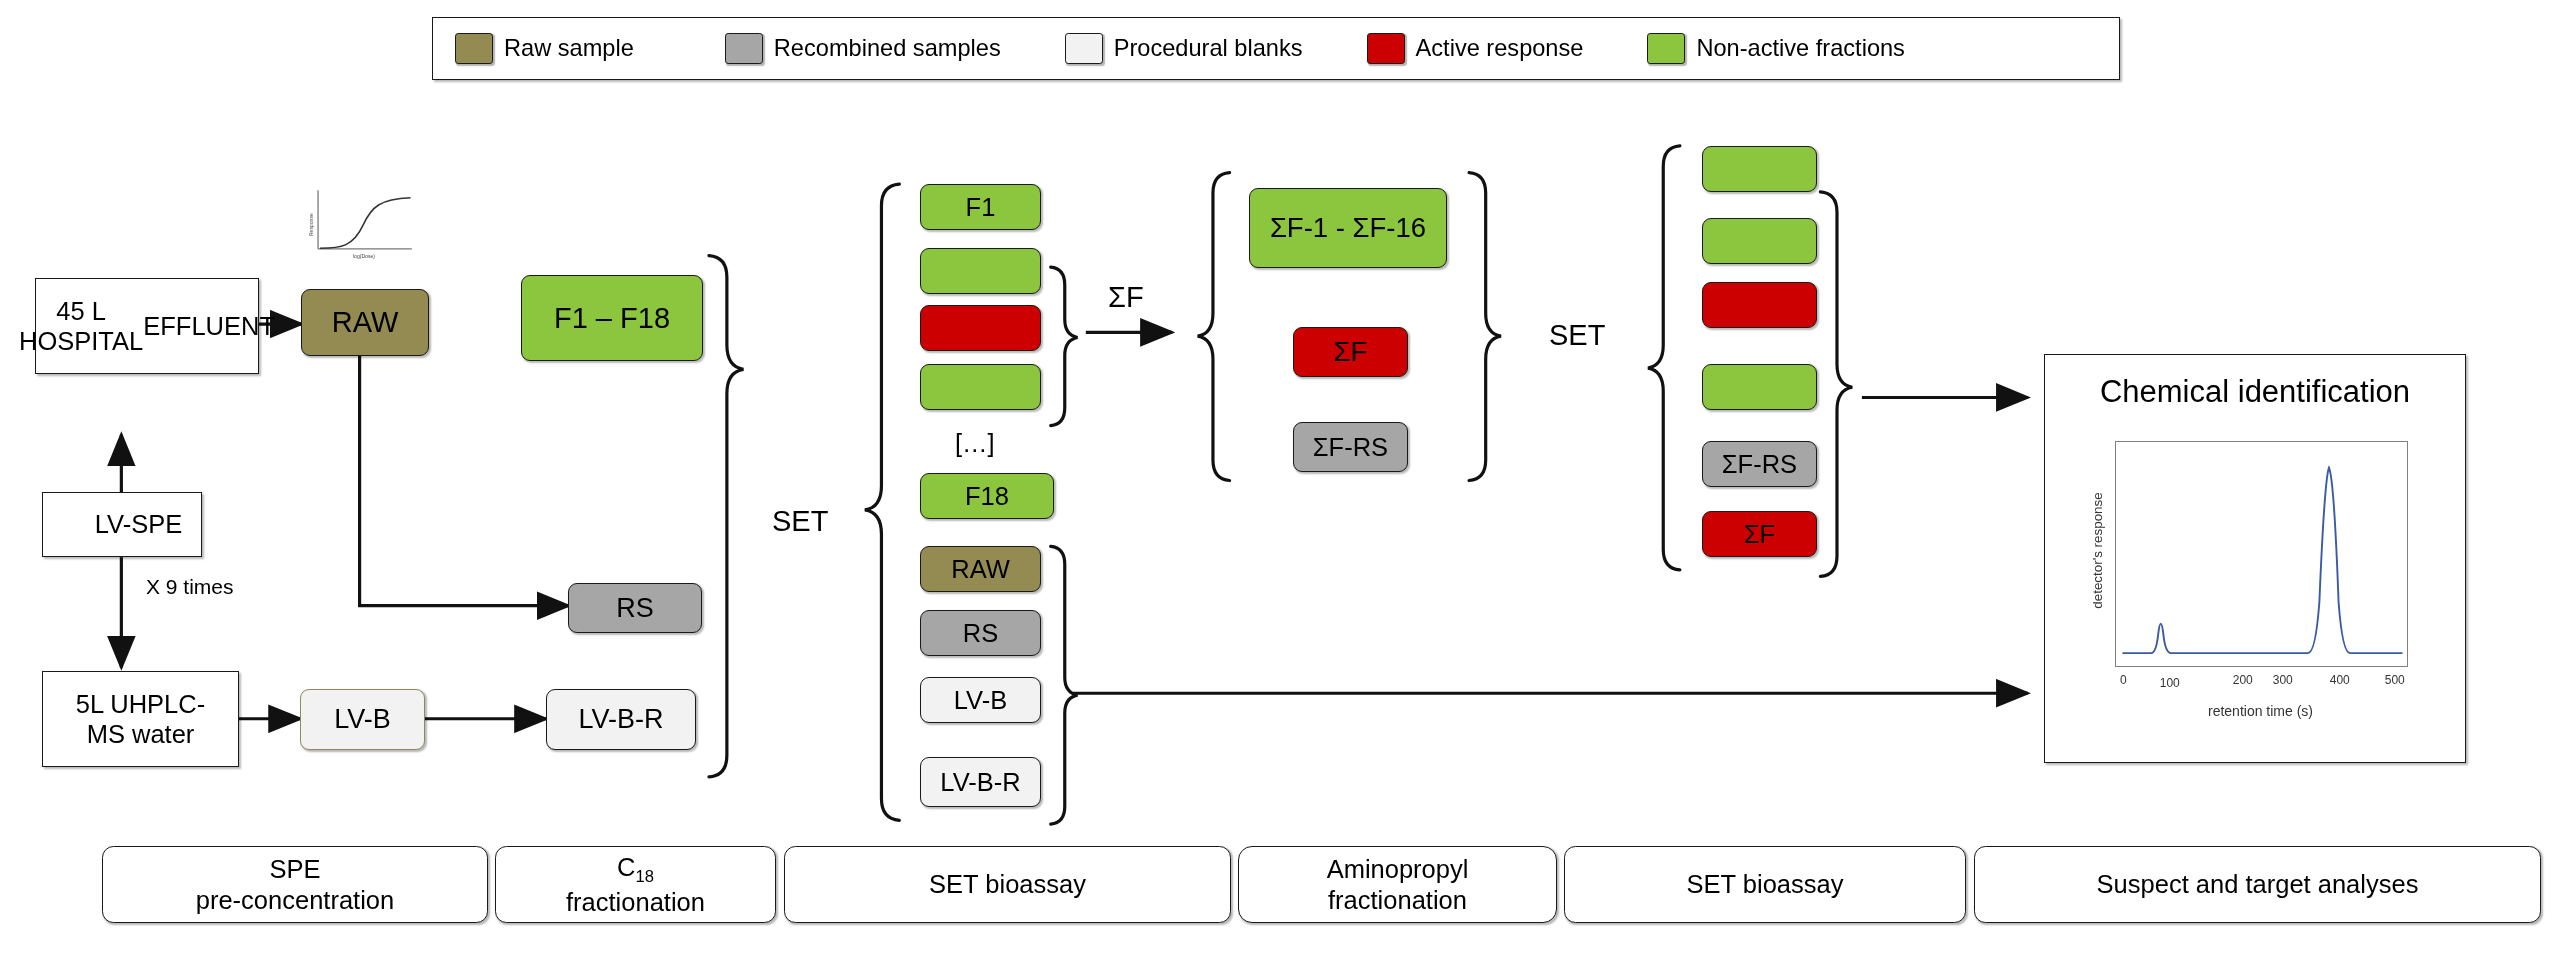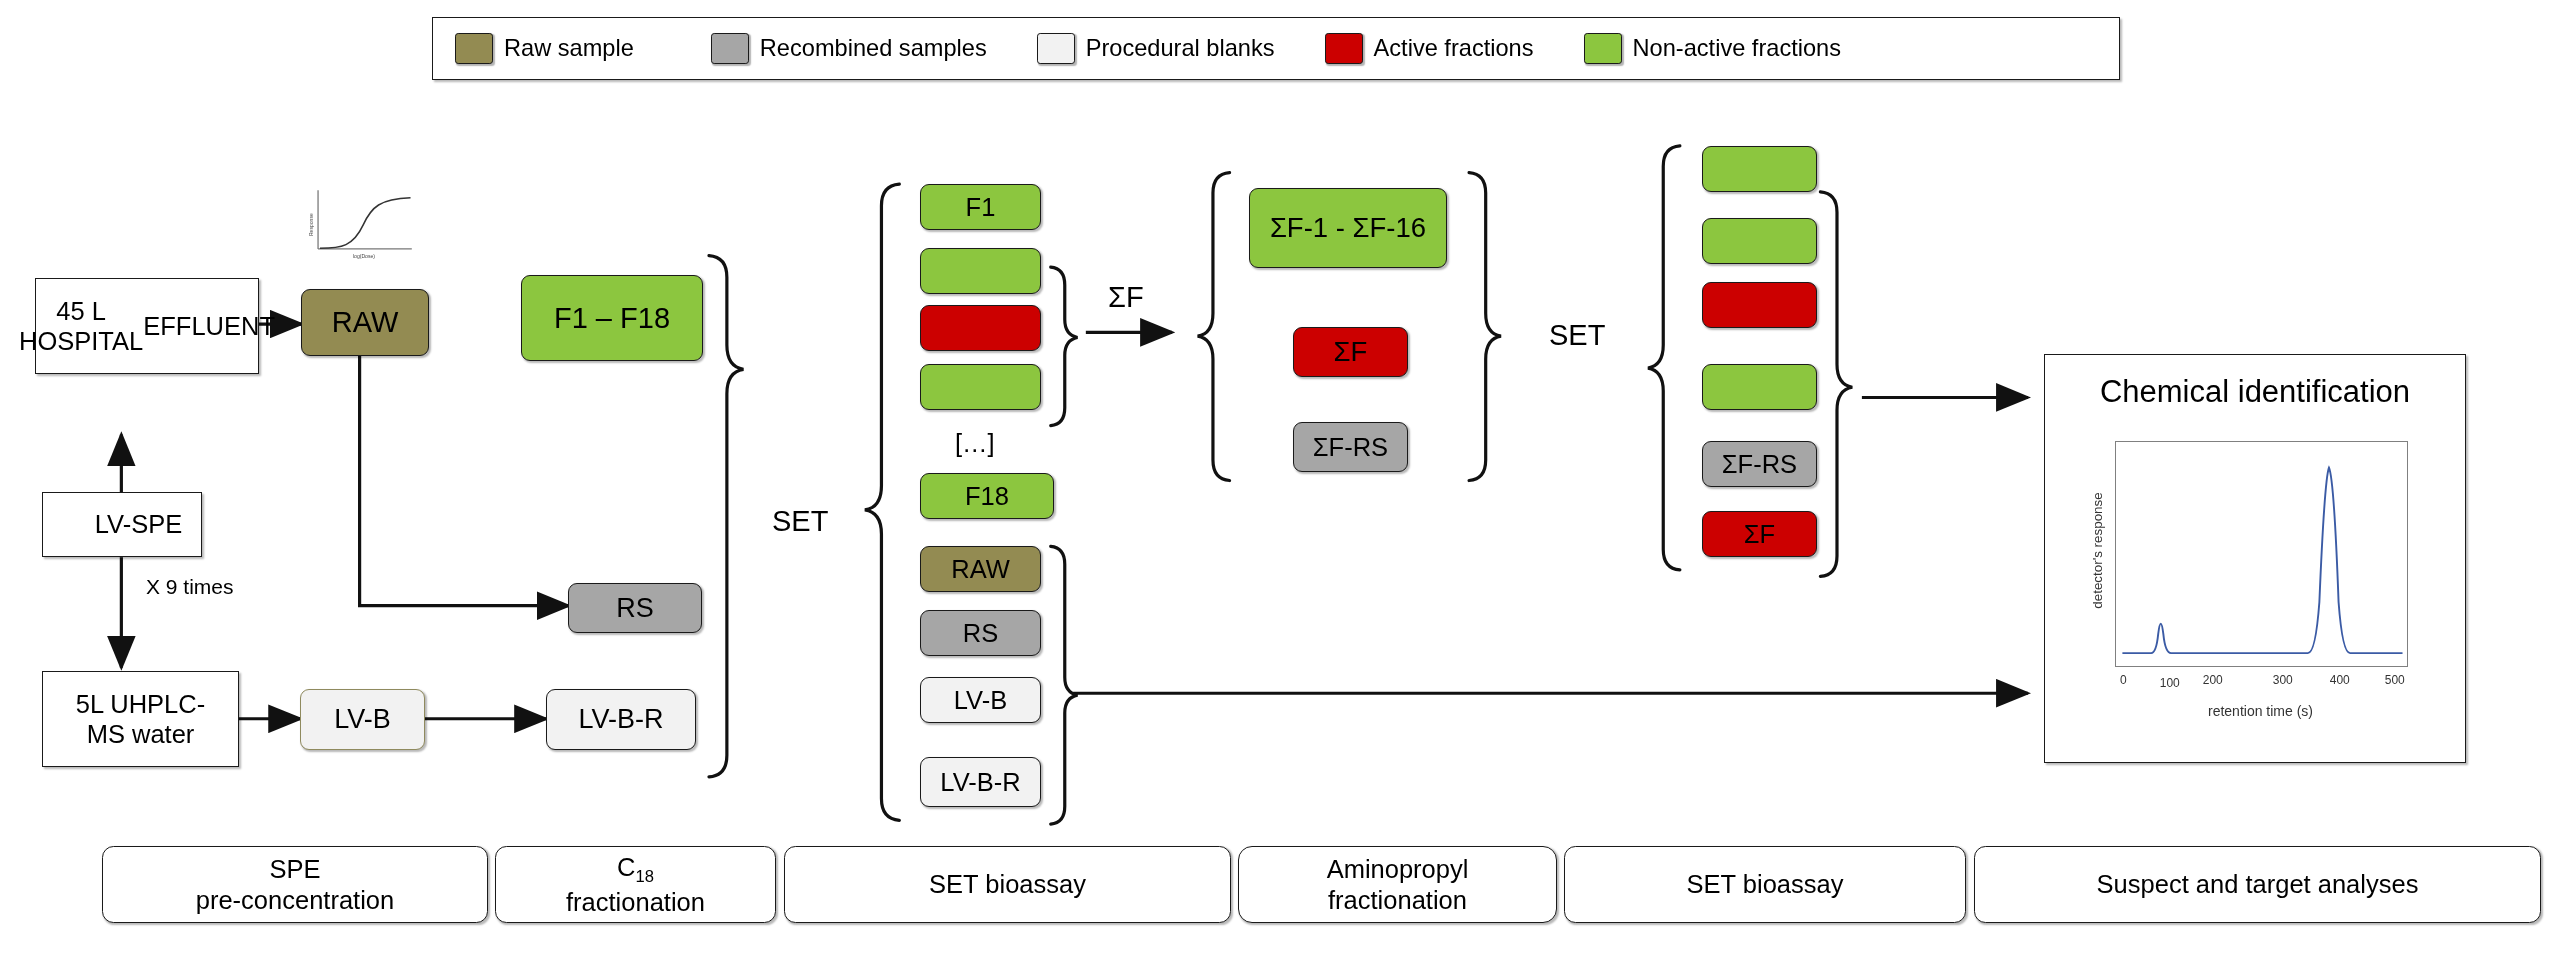--- a/index.html
+++ b/index.html
@@ -38,20 +38,21 @@
     text-align:center;line-height:1.2;font-size:25.5px;
     box-shadow:1.9px 1.9px 1.9px rgba(0,0,0,.28);
   }
 
   
   #legend{
     position:absolute;box-sizing:border-box;background:#fff;
     border:1.9px solid #1a1a1a;
     display:flex;align-items:center;
     box-shadow:1.9px 1.9px 1.9px rgba(0,0,0,.28);
+    gap:14px;
   }
   .leg-item{display:flex;align-items:center;}
   .leg-sw{
     width:36px;height:29px;border:1.9px solid #1a1a1a;border-radius:3.2px;
     box-shadow:1.3px 1.3px 1.3px rgba(0,0,0,.3);flex:0 0 auto;
   }
   .leg-tx{font-size:23.6px;margin-left:11px;white-space:nowrap;}
 
   
   .lbl{position:absolute;white-space:nowrap;}
@@ -80,21 +81,21 @@
     <div class="leg-item" style="margin-right:50px;margin-left:27px;">
       <div class="leg-sw" style="background:#A6A6A6;"></div>
       <div class="leg-tx">Recombined samples</div>
     </div>
     <div class="leg-item" style="margin-right:50px;">
       <div class="leg-sw" style="background:#F2F2F2;"></div>
       <div class="leg-tx">Procedural blanks</div>
     </div>
     <div class="leg-item" style="margin-right:50px;">
       <div class="leg-sw" style="background:#CC0000;"></div>
-      <div class="leg-tx">Active fractions</div>
+      <div class="leg-tx">Active response</div>
     </div>
     <div class="leg-item">
       <div class="leg-sw" style="background:#8CC63F;"></div>
       <div class="leg-tx">Non-active fractions</div>
     </div>
   </div>
 
   <svg class="ov" viewBox="0 0 4033 1518">
     <defs>
       <marker id="ah" markerWidth="11" markerHeight="9" refX="10" refY="4.5" orient="auto">
@@ -272,21 +273,21 @@
         <path d="M10,330 L55,330 Q63,330 66,300 Q70,268 74,300 Q77,330 86,330 L300,330
                  Q312,330 318,250 Q326,58 333,40 Q341,58 348,250 Q354,330 366,330 L448,330" fill="none" stroke="#3B5BA5" stroke-width="3"></path>
       </svg>
     </div>
 
     <div style="position:absolute;left:-18px;top:188px;width:141px;text-align:center;font-size:13.4px;color:#333;
                 transform:rotate(-90deg);transform-origin:center;">detector's response</div>
 
     <div class="axlab" style="left:70px;top:318px;width:16.6px;text-align:center;">0</div>
     <div class="axlab" style="left:112px;top:321px;width:25.5px;text-align:center;">100</div>
-    <div class="axlab" style="left:155px;top:318px;width:25.5px;text-align:center;">200</div>
+    <div class="axlab" style="left:185px;top:318px;width:25.5px;text-align:center;">200</div>
     <div class="axlab" style="left:225px;top:318px;width:25.5px;text-align:center;">300</div>
     <div class="axlab" style="left:282px;top:318px;width:25.5px;text-align:center;">400</div>
     <div class="axlab" style="left:337px;top:318px;width:25.5px;text-align:center;">500</div>
 
     <div class="axlab" style="left:70px;top:348px;width:291px;text-align:center;font-size:14px;">retention time (s)</div>
   </div>
 
   <div class="stagebox" style="left:102px;top:846px;width:386px;height:77px;flex-direction:column;">
     <div>SPE</div>
     <div>pre-concentration</div>

